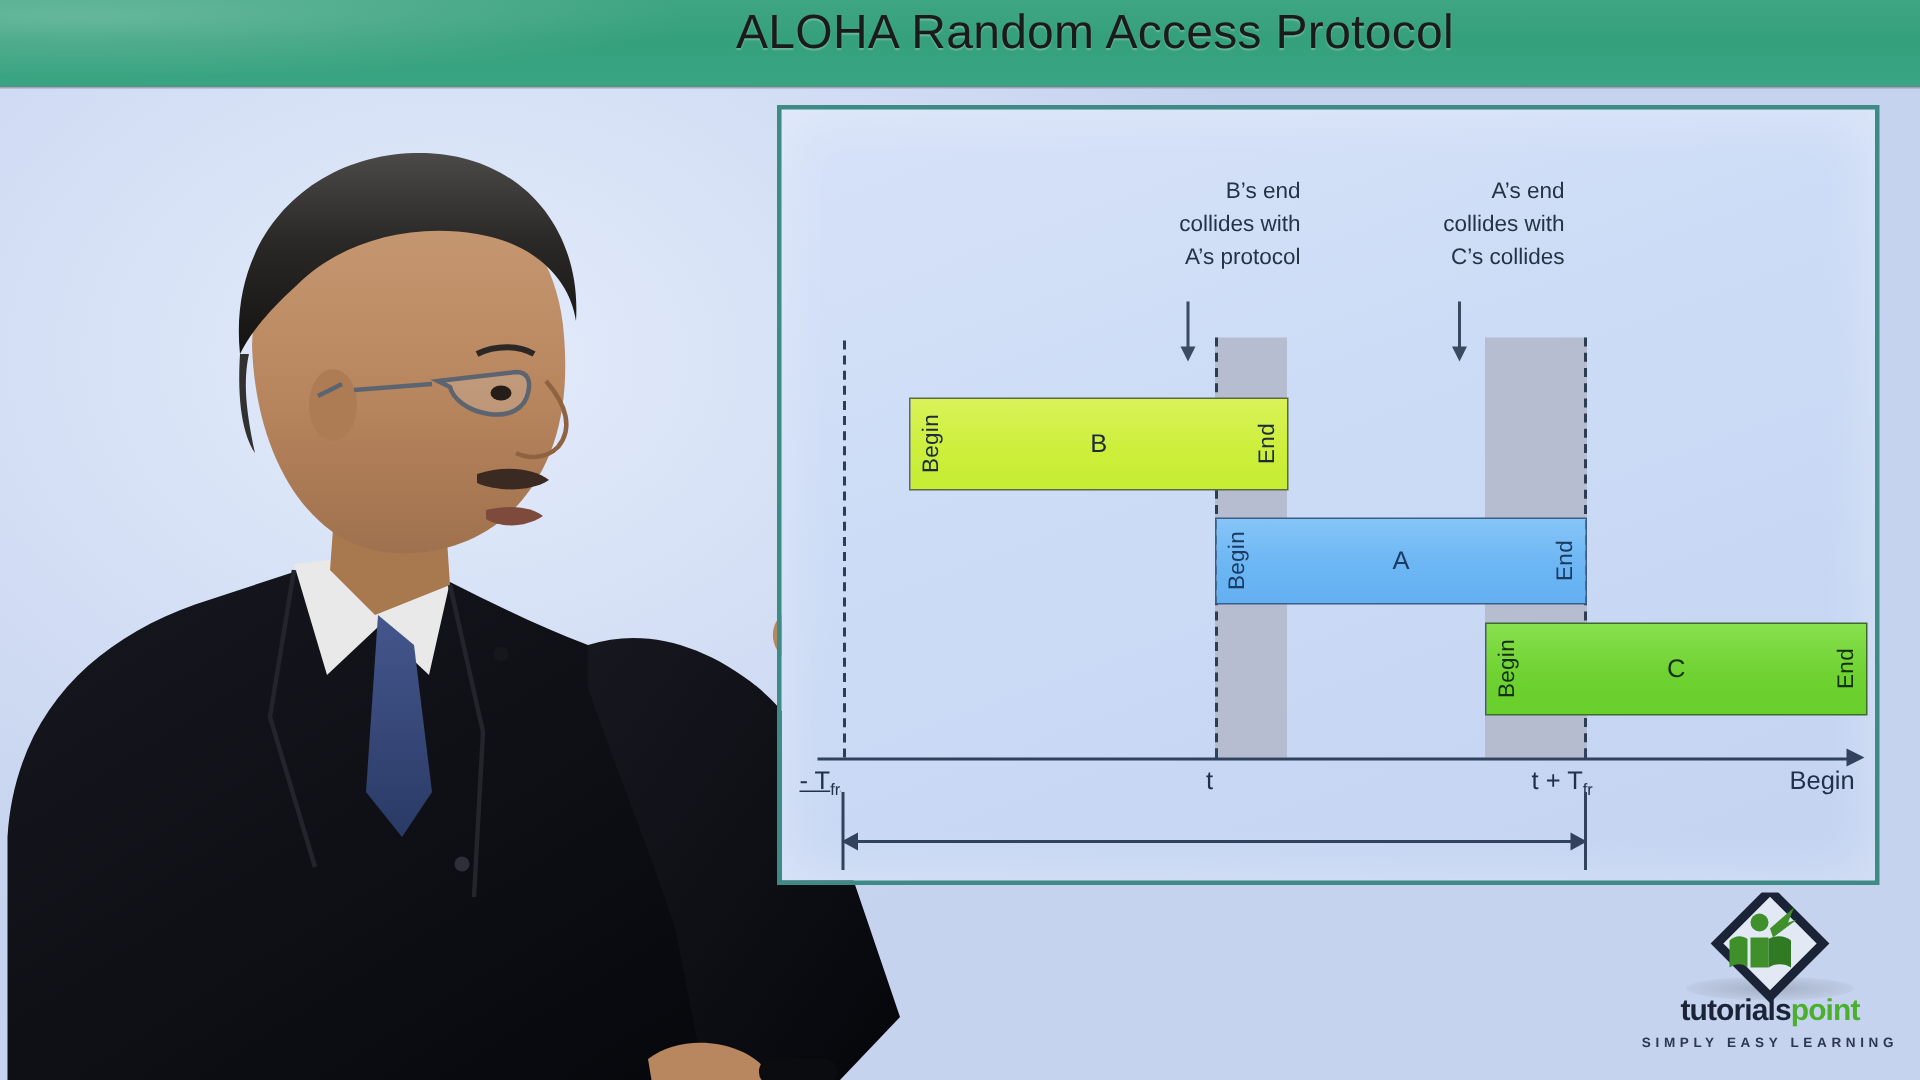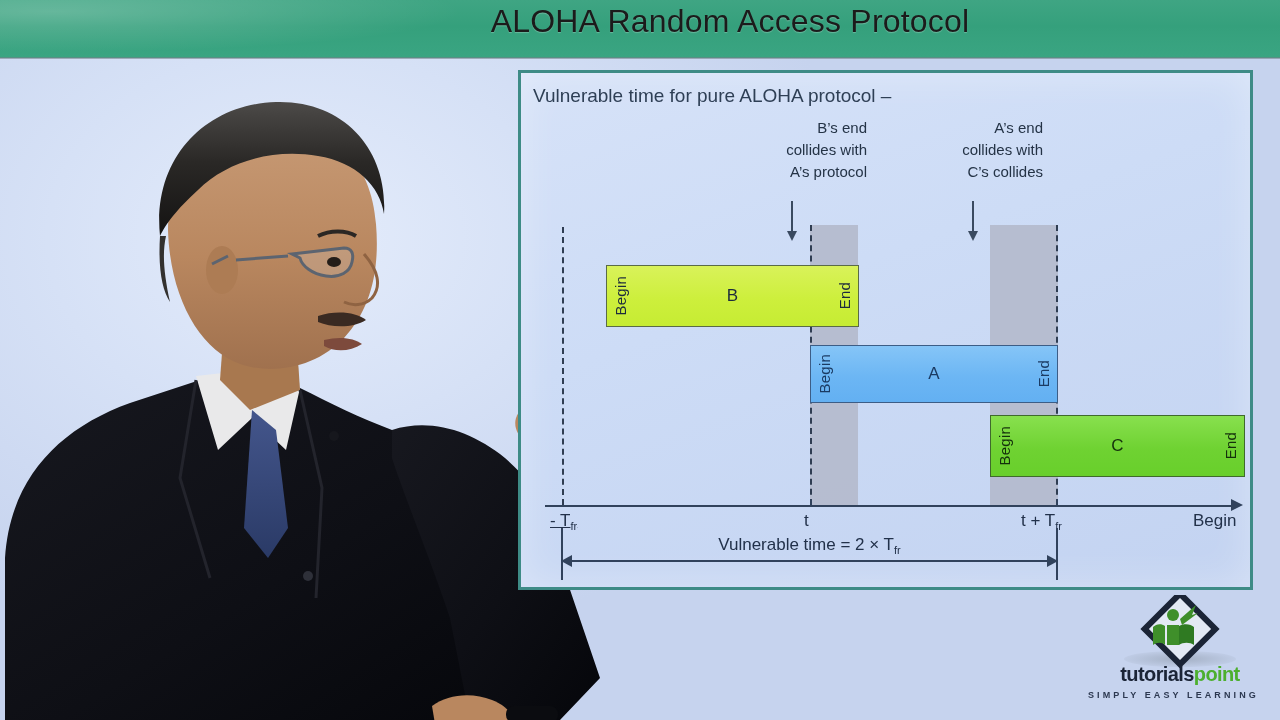--- a/index.html
+++ b/index.html
@@ -128,21 +128,21 @@
     border-top:6px solid transparent; border-bottom:6px solid transparent;
     border-left:12px solid #31425c;
   }
   .tick{ position:absolute; width:2px; height:7px; background:#31425c; top:426px; }
   #tick-t{ left:289px; }
   #tick-ttfr{ left:535px; }
 
   .axis-label{
     position:absolute; top:438px; font-size:17px; color:#22314a; white-space:nowrap;
   }
-  #lbl-neg{ left:29px;text-decoration:underline; }
+  #lbl-neg{ left:12px;text-decoration:underline; }
   #lbl-t{ left:283px; }
   #lbl-ttfr{ left:500px; }
   #lbl-time{ left:672px; }
   sub{ font-size:11px; vertical-align:baseline; position:relative; top:4px; }
 
   
   #vt-left{ position:absolute; left:40px; top:455px; width:2px; height:52px; background:#31425c; }
   #vt-right{ position:absolute; left:535px; top:455px; width:2px; height:52px; background:#31425c; }
   #vt-line{ position:absolute; left:41px; top:487px; width:495px; height:2px; background:#31425c; }
   #vt-arrow-l{
@@ -168,21 +168,21 @@
     border-radius:50%;
     background:radial-gradient(ellipse at center, rgba(140,152,168,.60) 0%, rgba(140,152,168,.12) 70%, rgba(0,0,0,0) 100%);
   }
   #logo-word{
     position:absolute; left:0; top:68px; width:184px; text-align:center;
     font-size:20px; font-weight:bold; letter-spacing:-.6px;
   }
   #logo-word .w1{ color:#1b2436; }
   #logo-word .w2{ color:#4caf2e; }
   #logo-tag{
-    position:absolute; left:0; top:95px; width:184px; 
+    position:absolute; left:0; top:95px; width:184px; text-align:center;
     font-size:9px; color:#2c3850; letter-spacing:3.1px; font-weight:bold;
   }
 
   
   #presenter{ position:absolute; left:0; top:58px; width:660px; height:662px; }
 </style>
 </head>
 <body>
 
 <div id="backdrop"></div>
@@ -266,21 +266,20 @@
 
 <div id="banner">
   <div id="banner-title">
     <span id="banner-title-inner">ALOHA Random Access Protocol</span>
   </div>
 </div>
 <div id="banner-underline"></div>
 
 <div id="slide">
 
-  <div class="slide-heading">Vulnerable time for pure ALOHA protocol –</div>
 
   <div class="annot" id="annot-b">
     <div>B’s end</div>
     <div>collides with</div>
     <div>A’s protocol</div>
   </div>
   <div class="annot" id="annot-a">
     <div>A’s end</div>
     <div>collides with</div>
     <div>C’s collides</div>
@@ -330,23 +329,20 @@
   <div class="axis-label" id="lbl-ttfr">
     <span>t + T</span><sub>fr</sub>
   </div>
   <div class="axis-label" id="lbl-time">Begin</div>
 
   <div id="vt-left"></div>
   <div id="vt-right"></div>
   <div id="vt-line"></div>
   <div id="vt-arrow-l"></div>
   <div id="vt-arrow-r"></div>
-  <div id="vt-text">
-    <span>Vulnerable time = 2 × T</span><sub>fr</sub>
-  </div>
 </div>
 
 <div id="logo">
   <div id="logo-shadow"></div>
   <svg id="logo-mark" viewBox="0 0 92 74">
     <g transform="translate(46,34) rotate(45)">
       <rect x="-25" y="-25" width="50" height="50" fill="#e3e9f4" stroke="#1b2436" stroke-width="6"></rect>
     </g>
     <circle cx="39" cy="20" r="6" fill="#3f8f2a"></circle>
     <path d="M 33 30 L 33 50 L 45 50 L 45 30 Z" fill="#3f8f2a"></path>

